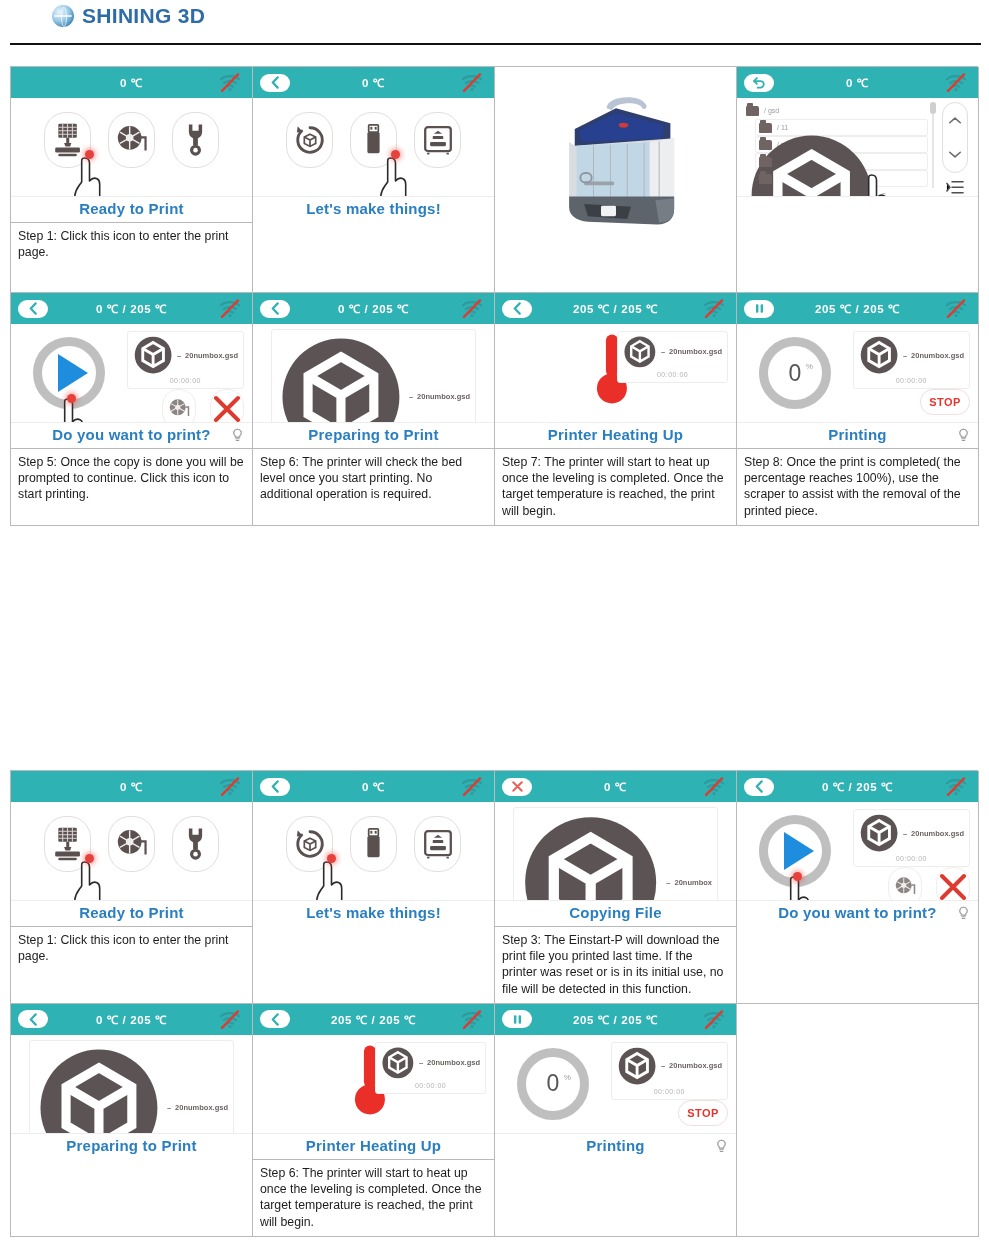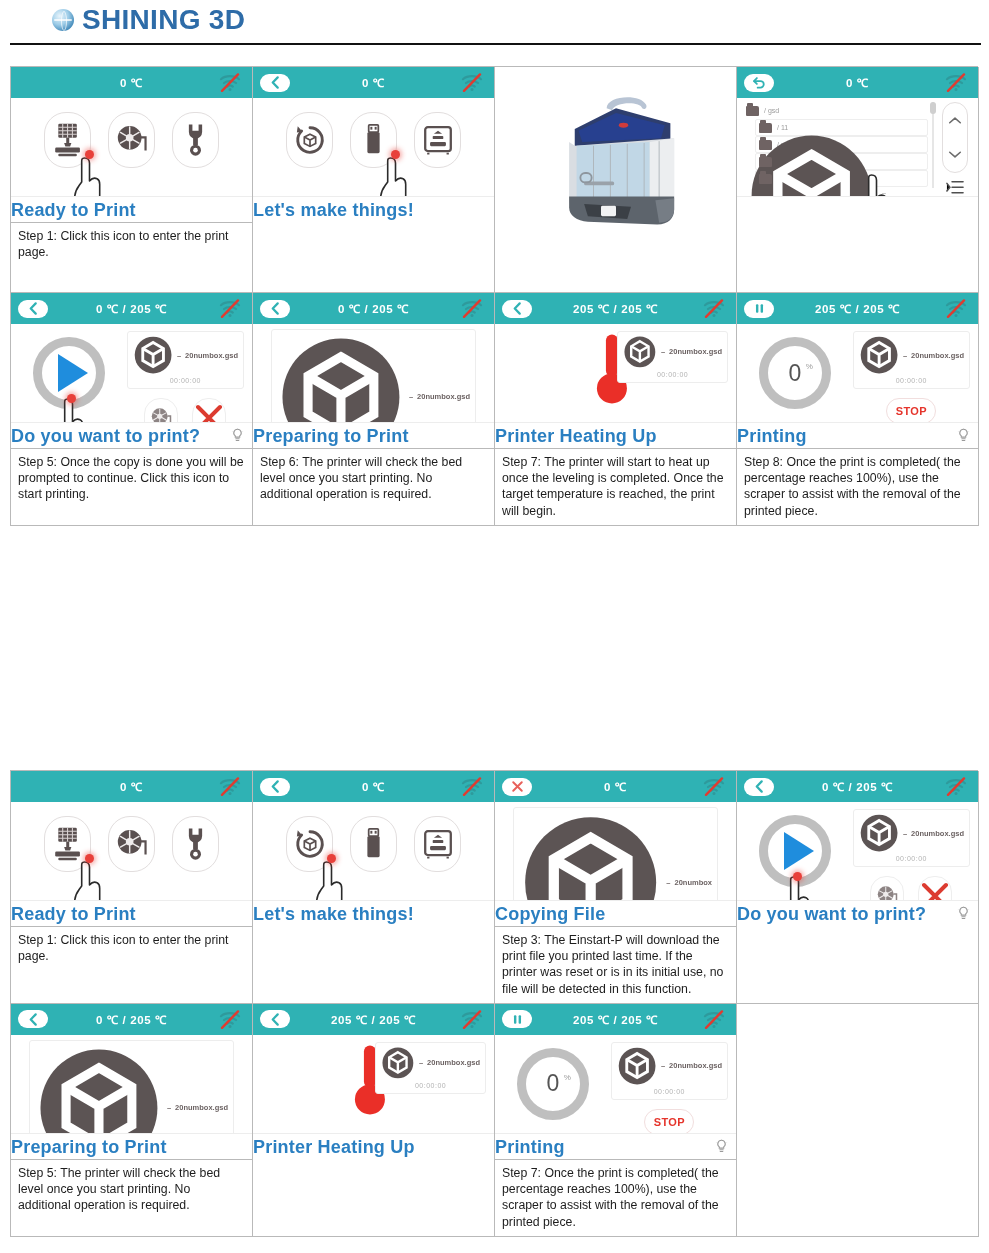--- a/index.html
+++ b/index.html
@@ -26,21 +26,21 @@
   .brand-globe::before {
     content: ""; position: absolute; left: 2px; top: 10px;
     width: 18px; height: 2px; background: rgba(255,255,255,.75); border-radius: 2px;
   }
   .brand-globe::after {
     content: ""; position: absolute; left: 9px; top: 2px;
     width: 4px; height: 18px; border-radius: 50%;
     border: 1.5px solid rgba(255,255,255,.7);
   }
   .brand-name {
-    font-size: 28px; font-weight: bold; letter-spacing: .3px;
+    font-size: 21px; font-weight: bold; letter-spacing: .3px;
     color: #2e6ca8; white-space: nowrap;
   }
   .brand-rule {
     position: absolute; left: 10px; right: 8px; top: 43px;
     height: 2px; background: #111;
   }
 
   
   .panel-grid {
     position: absolute; left: 10px; width: 968px;
@@ -72,22 +72,22 @@
     color: #2fb2b4; z-index: 2; flex: none;
   }
   .topbar-btn.ghost { visibility: hidden; }
   .wifi-off { position: absolute; right: 10px; top: 6px; width: 24px; height: 19px; z-index: 2; }
 
   .screen-body { flex: 1; position: relative; overflow: hidden; }
   .screen-caption {
     height: 26px; border-top: 1px solid #ededed; position: relative; flex: none;
   }
   .screen-caption span.cap {
-    position: absolute; left: 0; right: 0; top: 3px; text-align: left;
-    font-size: 18px; font-weight: bold; color: #2a7fc1; letter-spacing: .2px;
+    position: absolute; left: 0; right: 0; top: 3px; text-align: center;
+    font-size: 15px; font-weight: bold; color: #2a7fc1; letter-spacing: .2px;
   }
   .bulb-icon { position: absolute; right: 8px; top: 5px; width: 13px; height: 15px; }
 
   
   .icon-row {
     display: flex; justify-content: center; align-items: center;
     gap: 17px; padding-top: 14px;
   }
   .icon-pill {
     width: 47px; height: 56px; border: 1px solid #e2dede; border-radius: 22px;
@@ -140,21 +140,21 @@
   .pct-sym { position: absolute; right: 9px; top: 16px; font-size: 8px; color: #9a9a9a; }
 
   .file-chip {
     border: 1px solid #ededed; border-radius: 3px; background: #fff;
     padding: 3px 5px 4px; text-align: center;
   }
   .file-chip .fname { display: flex; align-items: center; justify-content: center; gap: 4px; font-size: 7.5px; color: #6c6363; font-weight: bold; }
   .file-chip .ftime { font-size: 7px; color: #b4b4b4; margin-top: 2px; letter-spacing: .5px; }
   .chip-wide { margin: 5px 18px 0 18px; }
 
-  .action-row { display: flex; align-items: center; justify-content: center; gap: 14px; margin-top: 9px; }
+  .action-row { display: flex; align-items: center; justify-content: flex-end; gap: 14px; }
   .act-pill {
     width: 34px; height: 40px; border: 1px solid #eee; border-radius: 16px;
     display: flex; align-items: center; justify-content: center; background: #fff;
   }
   .stop-pill {
     width: 50px; height: 26px; border: 1px solid #f1dede; border-radius: 13px;
     display: flex; align-items: center; justify-content: center; background: #fff;
     font-size: 11px; font-weight: bold; color: #e5342b; letter-spacing: .4px;
   }
   .x-mark { width: 30px; height: 30px; }
@@ -957,21 +957,20 @@
               </svg>
               <span>–</span>
               <span>20numbox.gsd</span>
             </div>
           </div>
         </div>
         <div class="screen-caption">
           <span class="cap">Preparing to Print</span>
         </div>
       </div>
-      <div class="step-text">Step 5: The printer will check the bed level once you start printing. No additional operation is required.</div>
     </div>
     <div class="panel">
       <div class="screen">
         <div class="topbar">
           <div class="topbar-btn">
             <svg viewBox="0 0 12 14" width="11" height="13">
       <path d="M8.4 1.4 L3 7 L8.4 12.6" fill="none" stroke="#2fb2b4" stroke-width="2.4" stroke-linecap="round" stroke-linejoin="round"></path>
             </svg>
           </div>
           <span class="topbar-temp">205 ℃ / 205 ℃</span>
@@ -1007,20 +1006,21 @@
                 <span>20numbox.gsd</span>
               </div>
               <div class="ftime">00:00:00</div>
             </div>
           </div>
         </div>
         <div class="screen-caption">
           <span class="cap">Printer Heating Up</span>
         </div>
       </div>
+      <div class="step-text">Step 6: The printer will start to heat up once the leveling is completed. Once the target temperature is reached, the print will begin.</div>
     </div>
     <div class="panel">
       <div class="screen">
         <div class="topbar">
           <div class="topbar-btn">
             <svg viewBox="0 0 14 14" width="13" height="13">
       <rect x="3.2" y="2.4" width="2.6" height="9.2" rx="1" fill="#2fb2b4"></rect>
       <rect x="8.2" y="2.4" width="2.6" height="9.2" rx="1" fill="#2fb2b4"></rect>
             </svg>
           </div>
@@ -1066,16 +1066,15 @@
         </div>
         <div class="screen-caption">
           <span class="cap">Printing</span>
           <svg viewBox="0 0 14 16" class="bulb-icon">
       <path d="M7 1.2 a4 4 0 0 1 2.4 7.2 v1.3 h-4.8 V8.4 A4 4 0 0 1 7 1.2Z" fill="none" stroke="#9a9a9a" stroke-width="1.2"></path>
       <path d="M5.2 11.5 h3.6 M5.6 13.4 h2.8" stroke="#9a9a9a" stroke-width="1.2" stroke-linecap="round"></path>
       <path d="M7 0 v.2 M1.4 3.6 l.2.2 M12.6 3.6 l-.2.2" stroke="#9a9a9a" stroke-width="1"></path>
           </svg>
         </div>
       </div>
-      <div class="step-text">Step 7: Once the print is completed( the percentage reaches 100%), use the scraper to assist with the removal of the printed piece.</div>
     </div>
     <div class="panel is-empty"></div>
   </div>
 
 </body></html>

